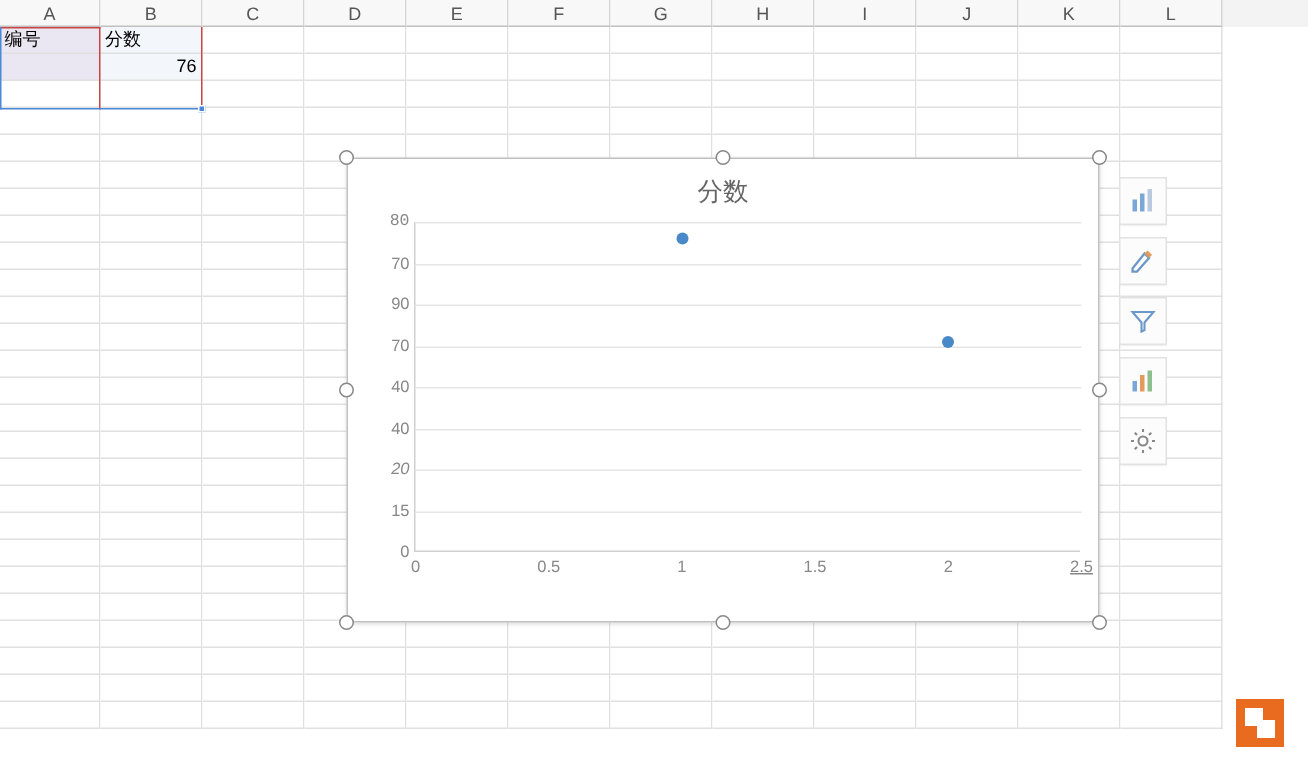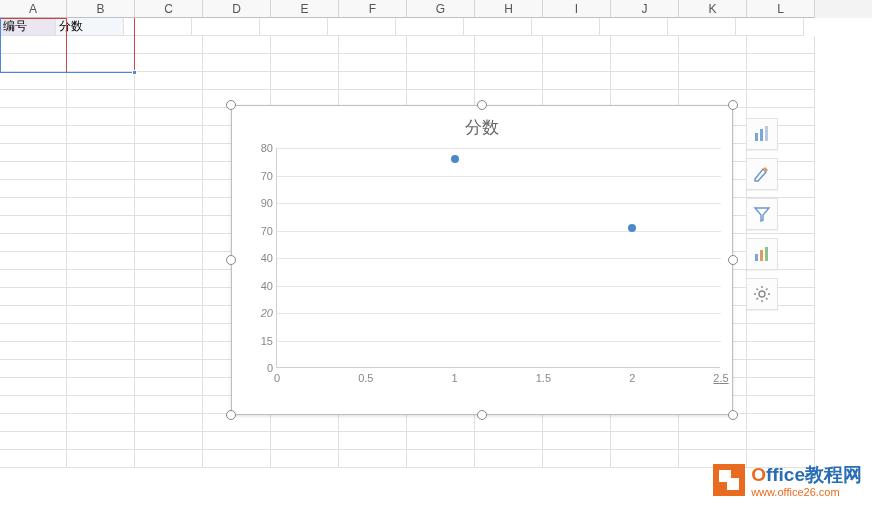--- a/index.html
+++ b/index.html
@@ -211,22 +211,36 @@
       <div class="ch" style="width: 68px;">F</div>
       <div class="ch" style="width: 68px;">G</div>
       <div class="ch" style="width: 68px;">H</div>
       <div class="ch" style="width: 68px;">I</div>
       <div class="ch" style="width: 68px;">J</div>
       <div class="ch" style="width: 68px;">K</div>
       <div class="ch" style="width: 68px;">L</div>
     </div>
   <div class="rows" id="rows">
       <div class="row">
-        <div class="cell txtL selA" style="width: 56px;">编号</div>
+        <div class="cell txtL selA" style="width: 67px;">编号</div>
         <div class="cell txtL selB" style="width: 68px;">分数</div>
+        <div class="cell" style="width: 68px;"></div>
+        <div class="cell" style="width: 68px;"></div>
+        <div class="cell" style="width: 68px;"></div>
+        <div class="cell" style="width: 68px;"></div>
+        <div class="cell" style="width: 68px;"></div>
+        <div class="cell" style="width: 68px;"></div>
+        <div class="cell" style="width: 68px;"></div>
+        <div class="cell" style="width: 68px;"></div>
+        <div class="cell" style="width: 68px;"></div>
+        <div class="cell" style="width: 68px;"></div>
+      </div>
+      <div class="row">
+        <div class="cell selA" style="width: 67px;"></div>
+        <div class="cell selB" style="width: 68px;">76</div>
         <div class="cell" style="width: 68px;"></div>
         <div class="cell" style="width: 68px;"></div>
         <div class="cell" style="width: 68px;"></div>
         <div class="cell" style="width: 68px;"></div>
         <div class="cell" style="width: 68px;"></div>
         <div class="cell" style="width: 68px;"></div>
         <div class="cell" style="width: 68px;"></div>
         <div class="cell" style="width: 68px;"></div>
         <div class="cell" style="width: 68px;"></div>
         <div class="cell" style="width: 68px;"></div>
@@ -598,21 +612,21 @@
         <div class="ylabel" style="top: 137.5px;">40</div>
         <div class="hline" style="top: 110px;"></div>
         <div class="ylabel" style="top: 110px;">40</div>
         <div class="hline" style="top: 82.5px;"></div>
         <div class="ylabel" style="top: 82.5px;">70</div>
         <div class="hline" style="top: 55px;"></div>
         <div class="ylabel" style="top: 55px;">90</div>
         <div class="hline" style="top: 27.5px;"></div>
         <div class="ylabel" style="top: 27.5px;">70</div>
         <div class="hline" style="top: 0px;"></div>
-        <div class="ylabel" style="top: 0px;">80</div>
+        <div class="ylabel" style="top: 0px; font-family: Liberation Mono, monospace;">80</div>
         <div class="xlabel" style="left: 0px;">0</div>
         <div class="xlabel" style="left: 88.8px;">0.5</div>
         <div class="xlabel" style="left: 177.6px;">1</div>
         <div class="xlabel" style="left: 266.4px;">1.5</div>
         <div class="xlabel" style="left: 355.2px;">2</div>
         <div class="xlabel" style="left: 444px; text-decoration: underline;">2.5</div>
         <div class="pt" style="left: 177.6px; top: 11px;"></div>
         <div class="pt" style="left: 355.2px; top: 79.75px;"></div>
       </div>
   </div>
@@ -656,17 +670,13 @@
           <line x1="13" y1="13" x2="14.5" y2="14.5"></line>
           <line x1="3.5" y1="14.5" x2="5" y2="13"></line>
           <line x1="13" y1="5" x2="14.5" y2="3.5"></line>
         </g>
       </svg>
   </div>
 </div>
 
 <div class="wm">
   <div class="wmIcon"></div>
-  <div>
-    <span class="wmTxt1"><span class="o">O</span><span>ffice教程网</span></span>
-    <span class="wmTxt2">www.office26.com</span>
-  </div>
 </div>
 
 </body></html>

